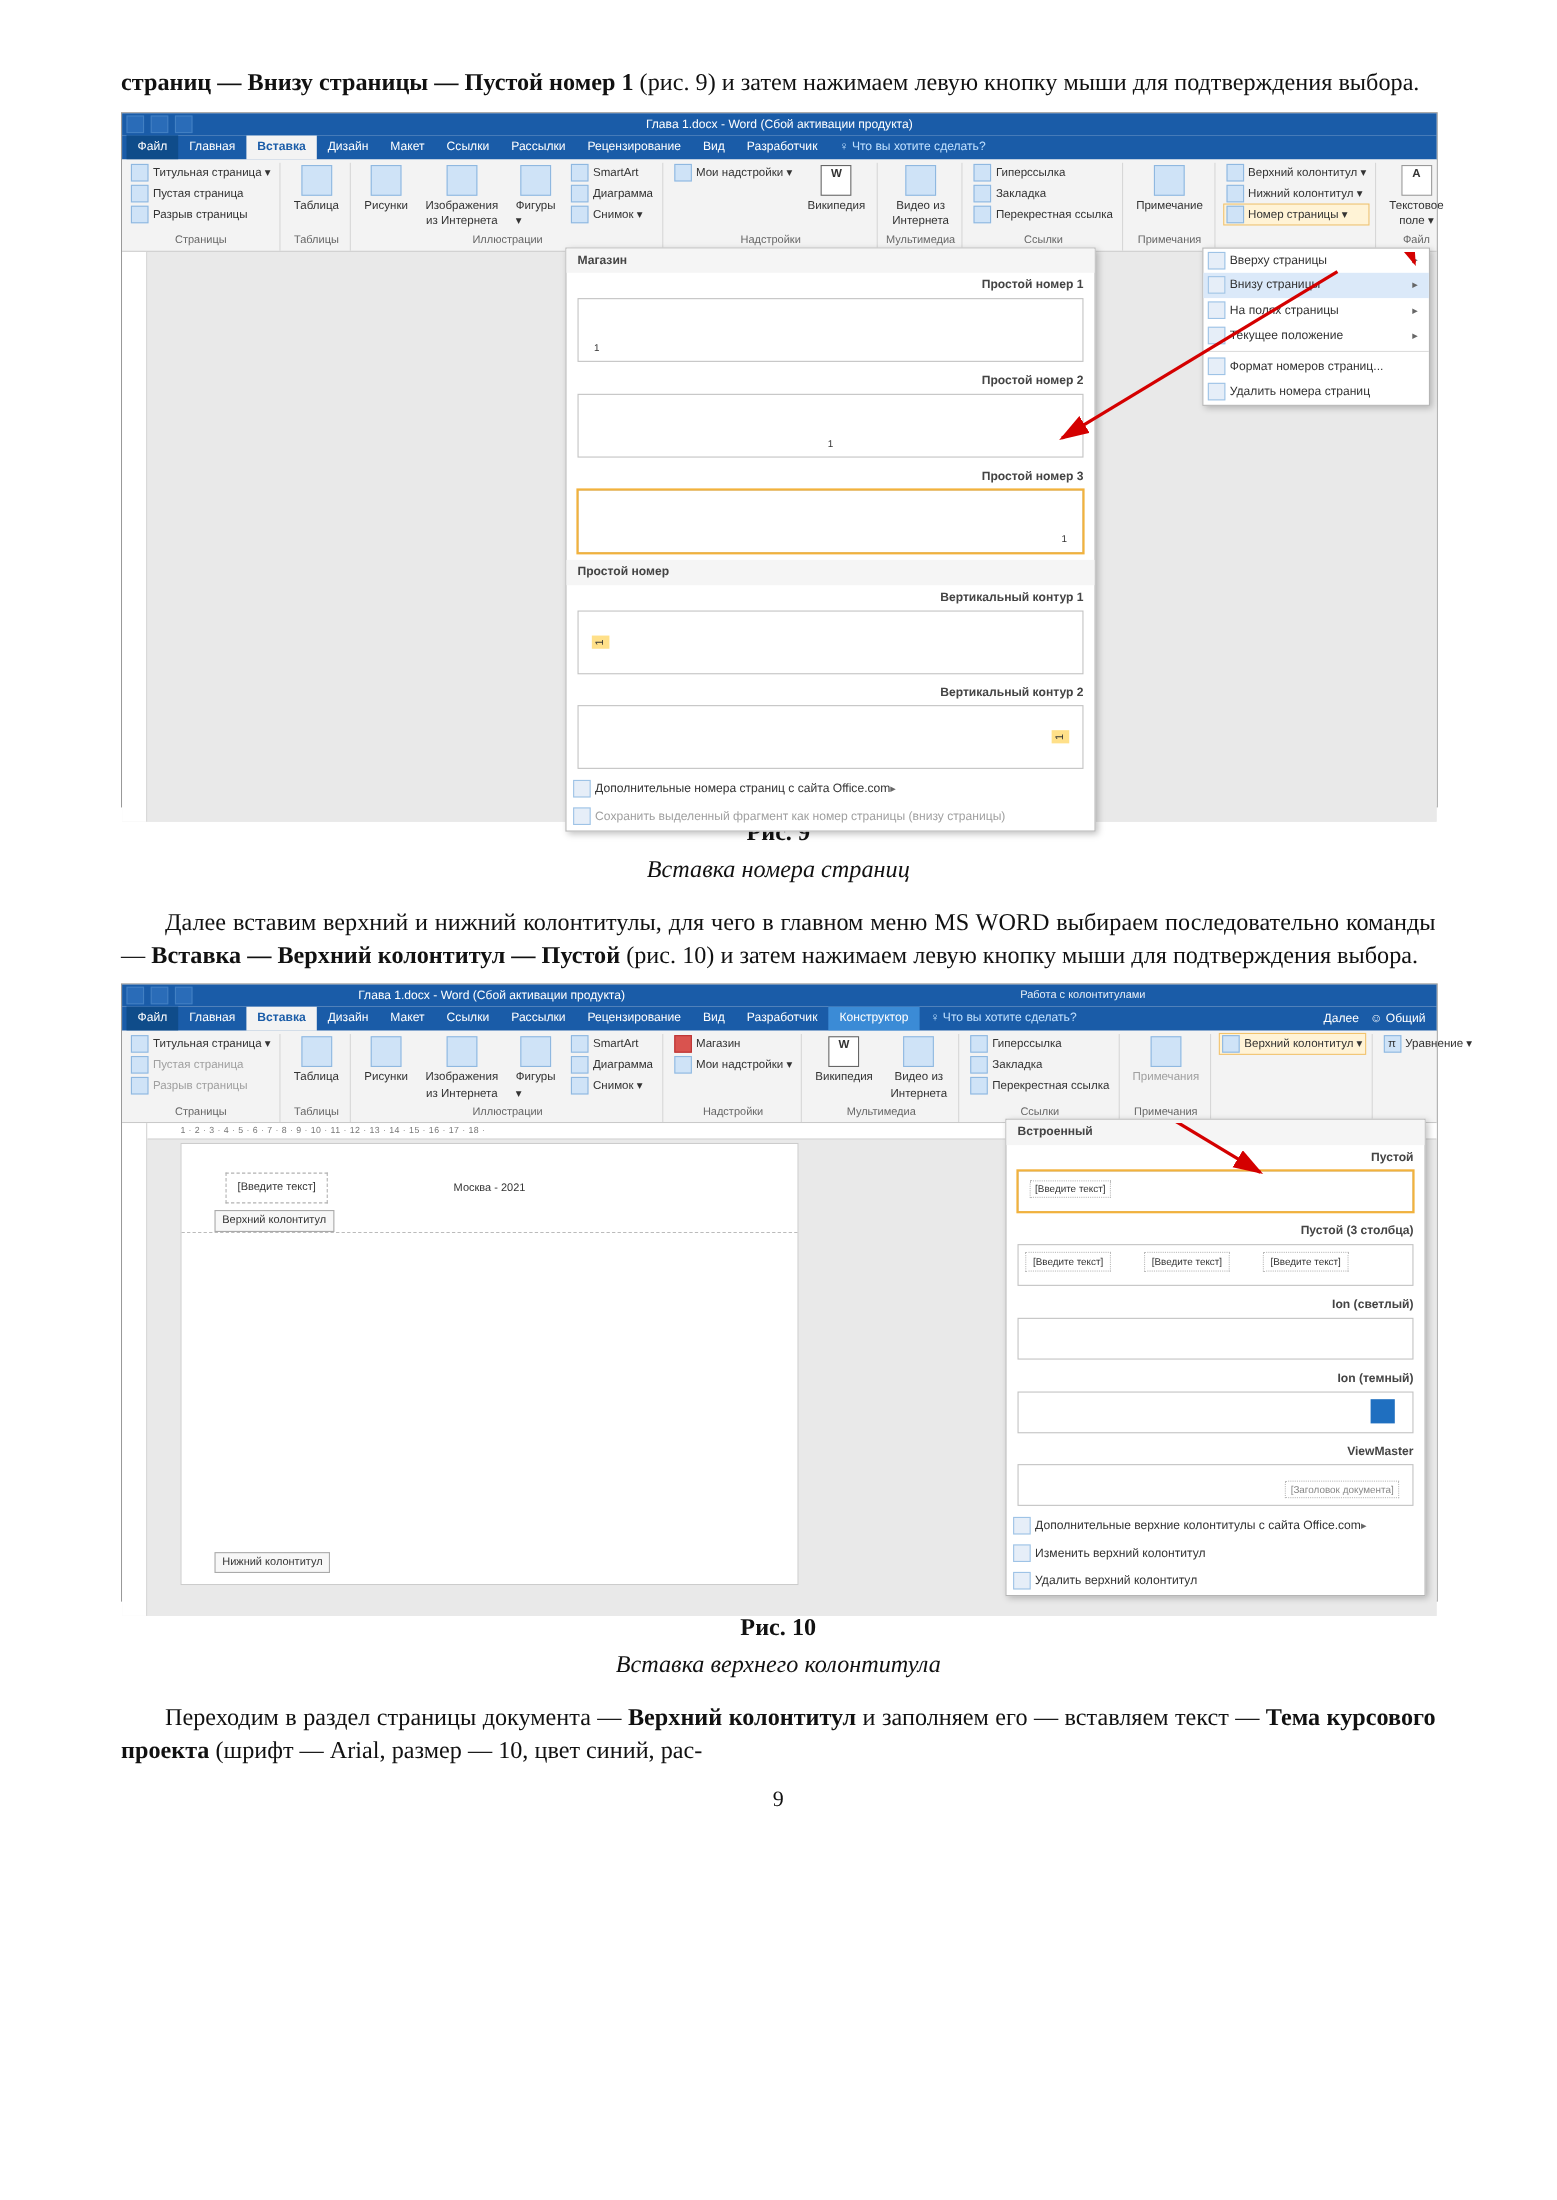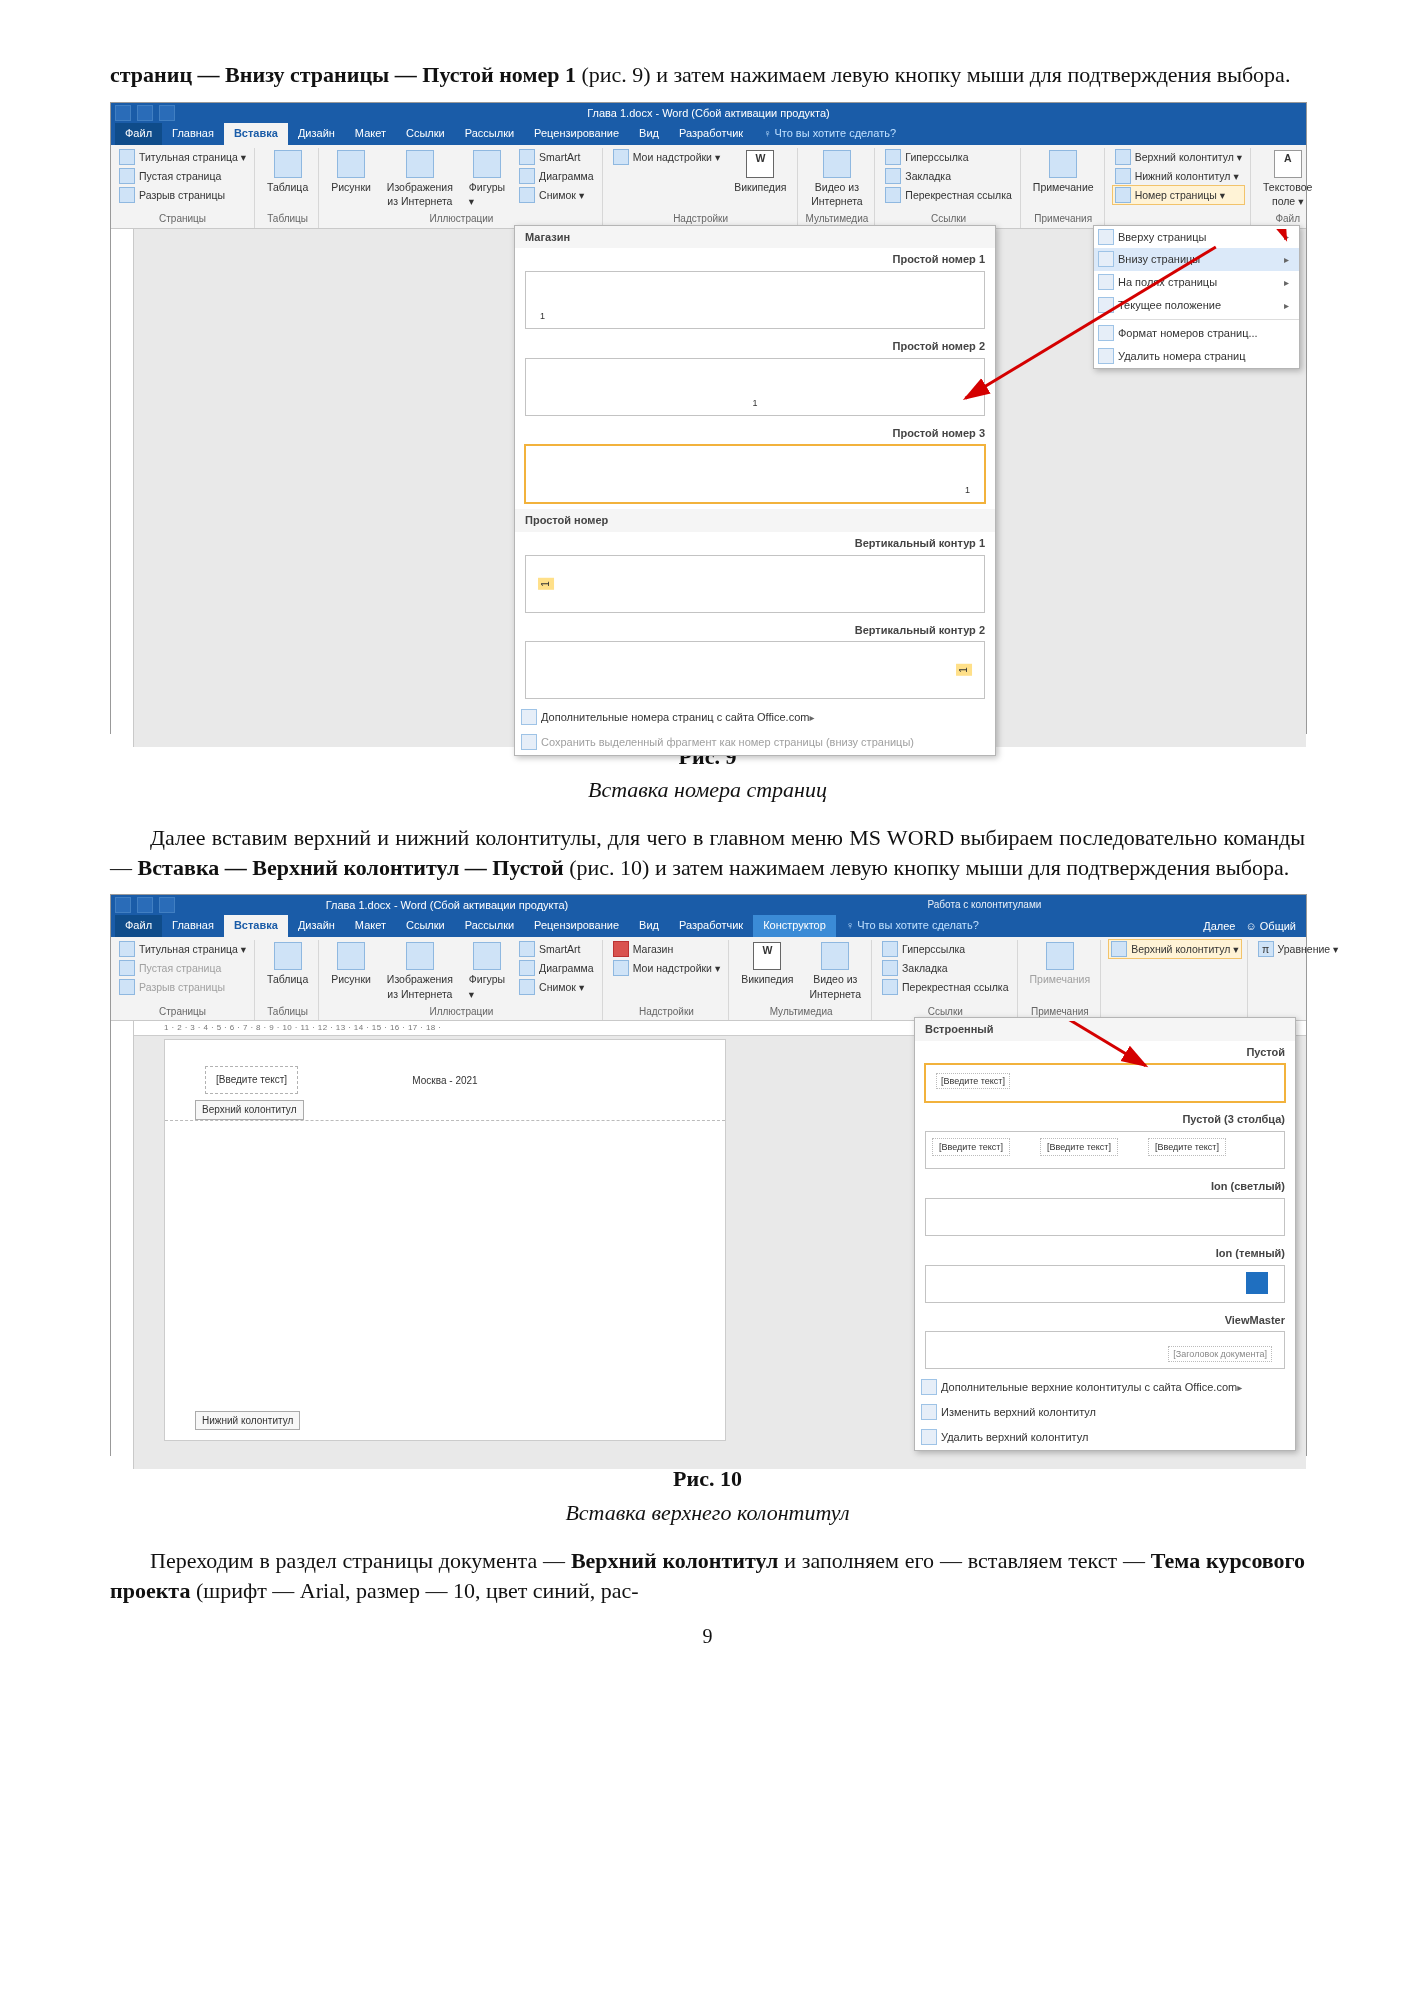--- a/index.html
+++ b/index.html
@@ -710,21 +710,21 @@
             </marker>
           </defs>
           <line x1="85" y1="-56" x2="770" y2="-56" stroke="#d40000" stroke-width="3" marker-end="url(#ah2)"></line>
           <line x1="870" y1="-40" x2="1010" y2="45" stroke="#d40000" stroke-width="3" marker-end="url(#ah2)"></line>
         </svg>
       </div>
     </div>
   </div>
 
   <div class="figcap bold">Рис. 10</div>
-  <div class="figsub">Вставка верхнего колонтитул</div>
+  <div class="figsub">Вставка верхнего колонтитула</div>
 
   <p class="para indent" style="text-align:justify;">
     <span>Переходим в раздел страницы документа — </span>
     <span class="bold">Верхний колонтитул</span>
     <span> и заполняем его — вставляем текст — </span>
     <span class="bold">Тема курсового проекта</span>
     <span> (шрифт — Arial, размер — 10, цвет синий, рас-</span>
   </p>
 
   <div class="pgnum">9</div>

